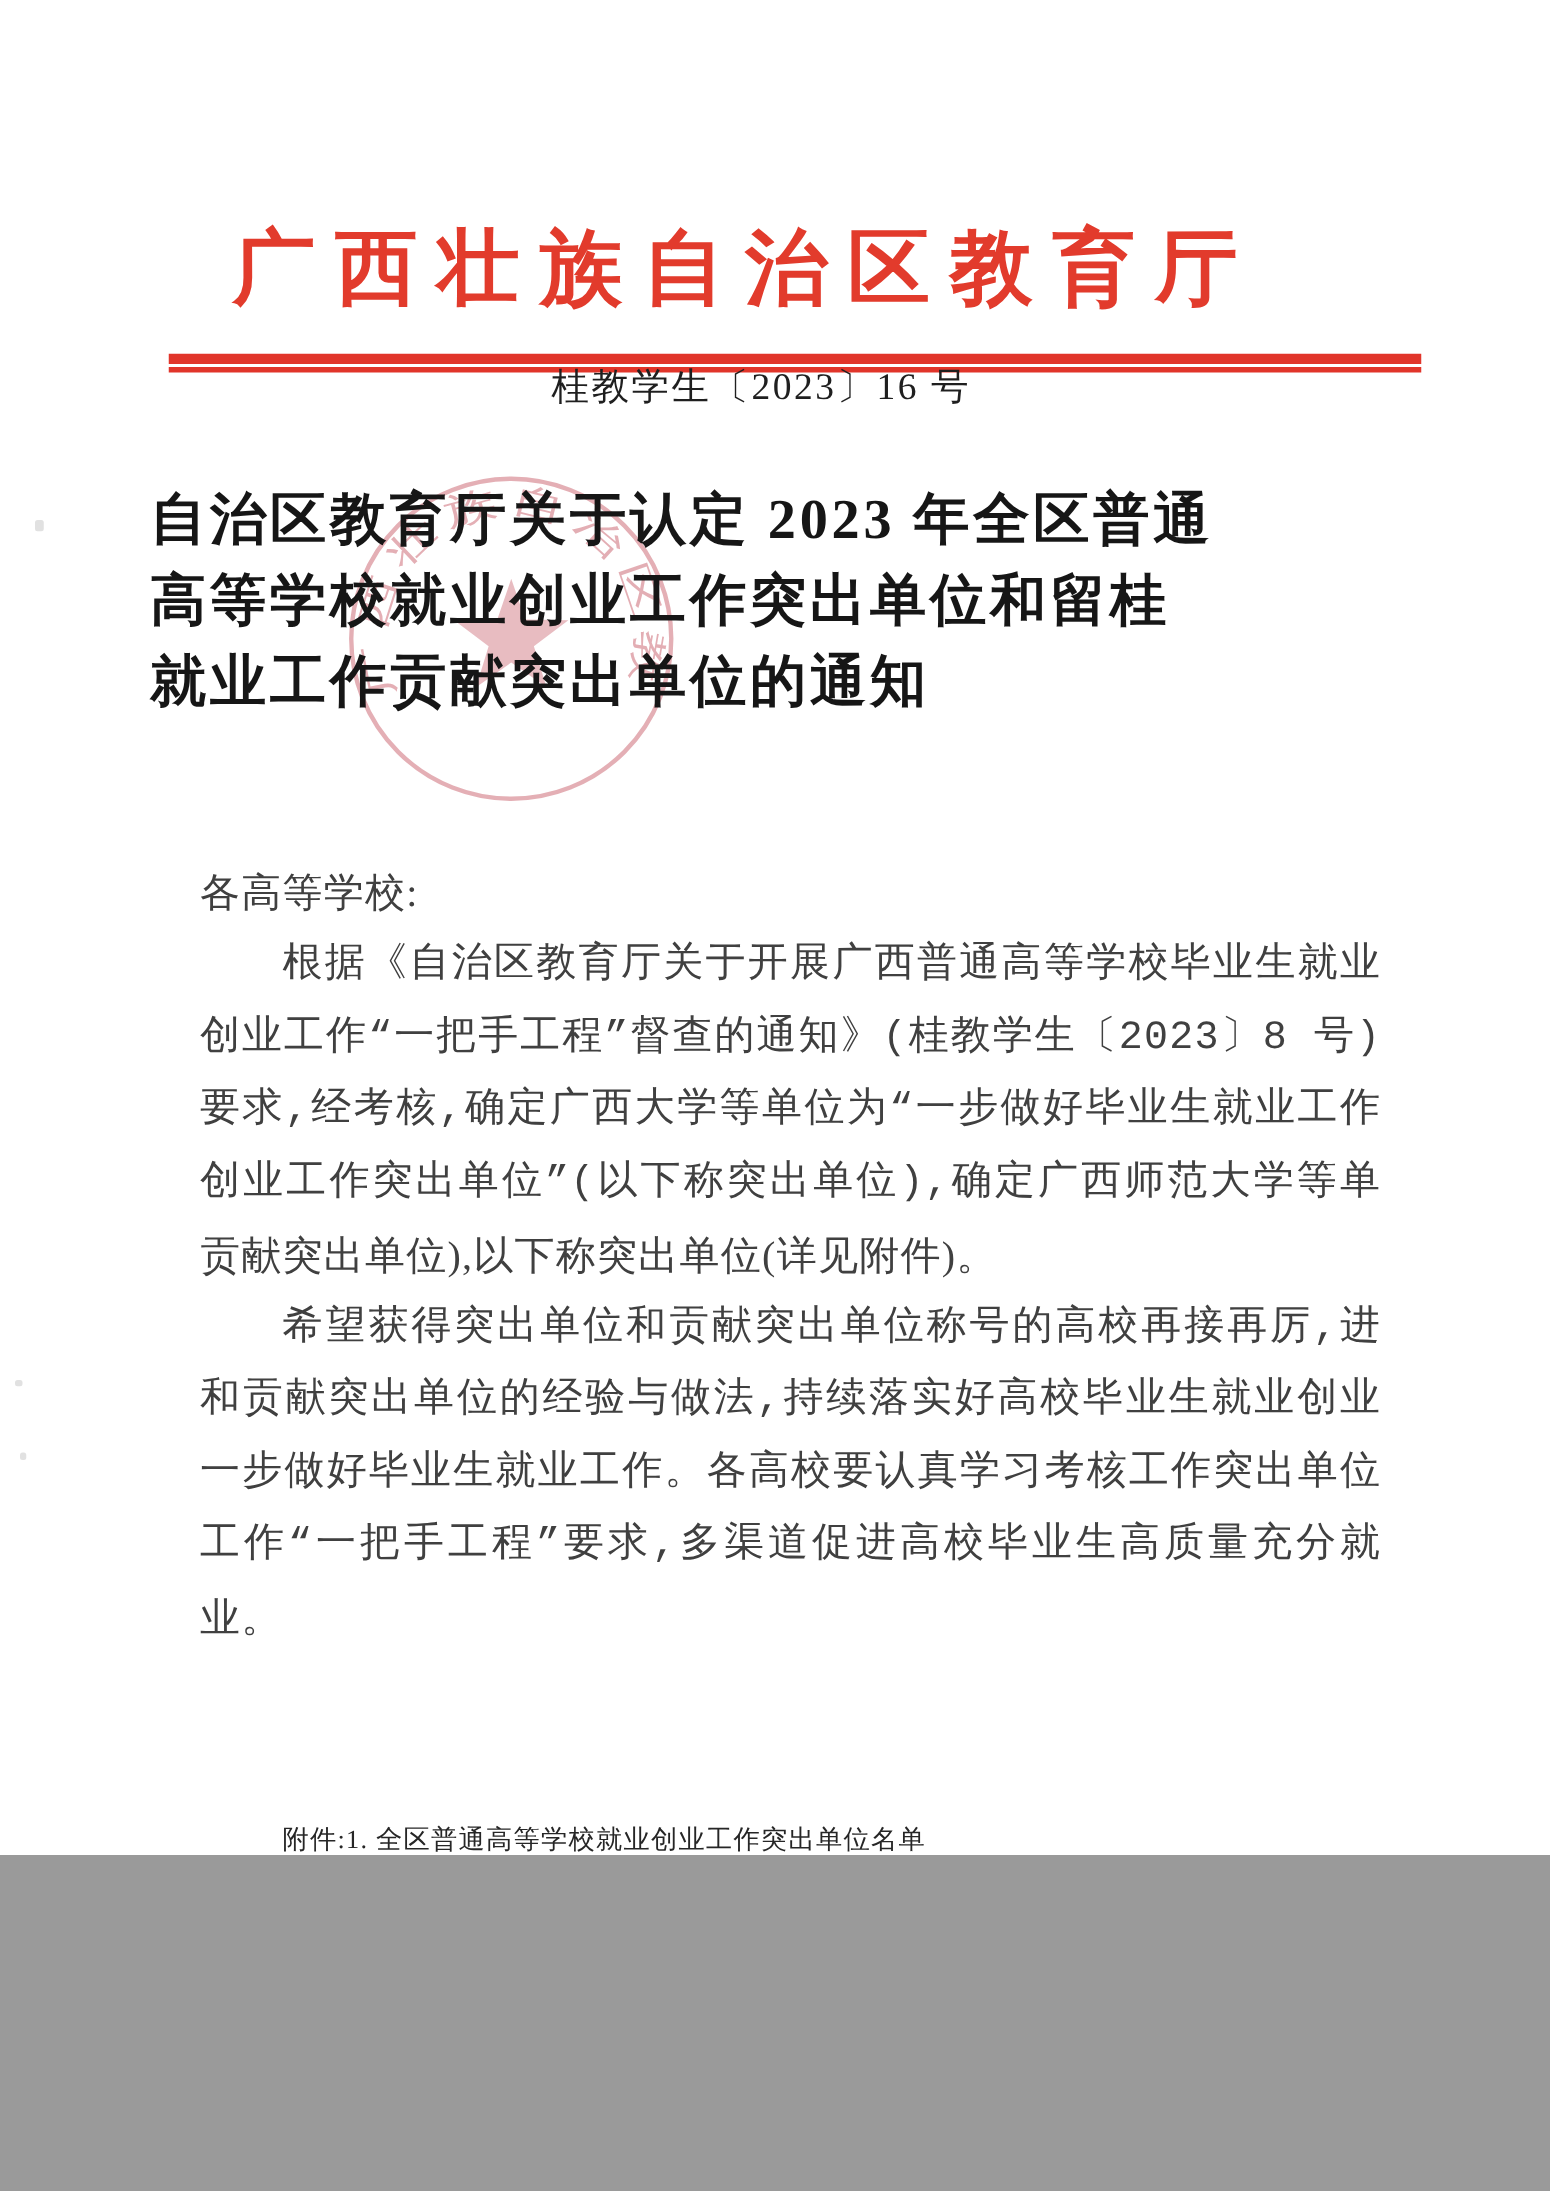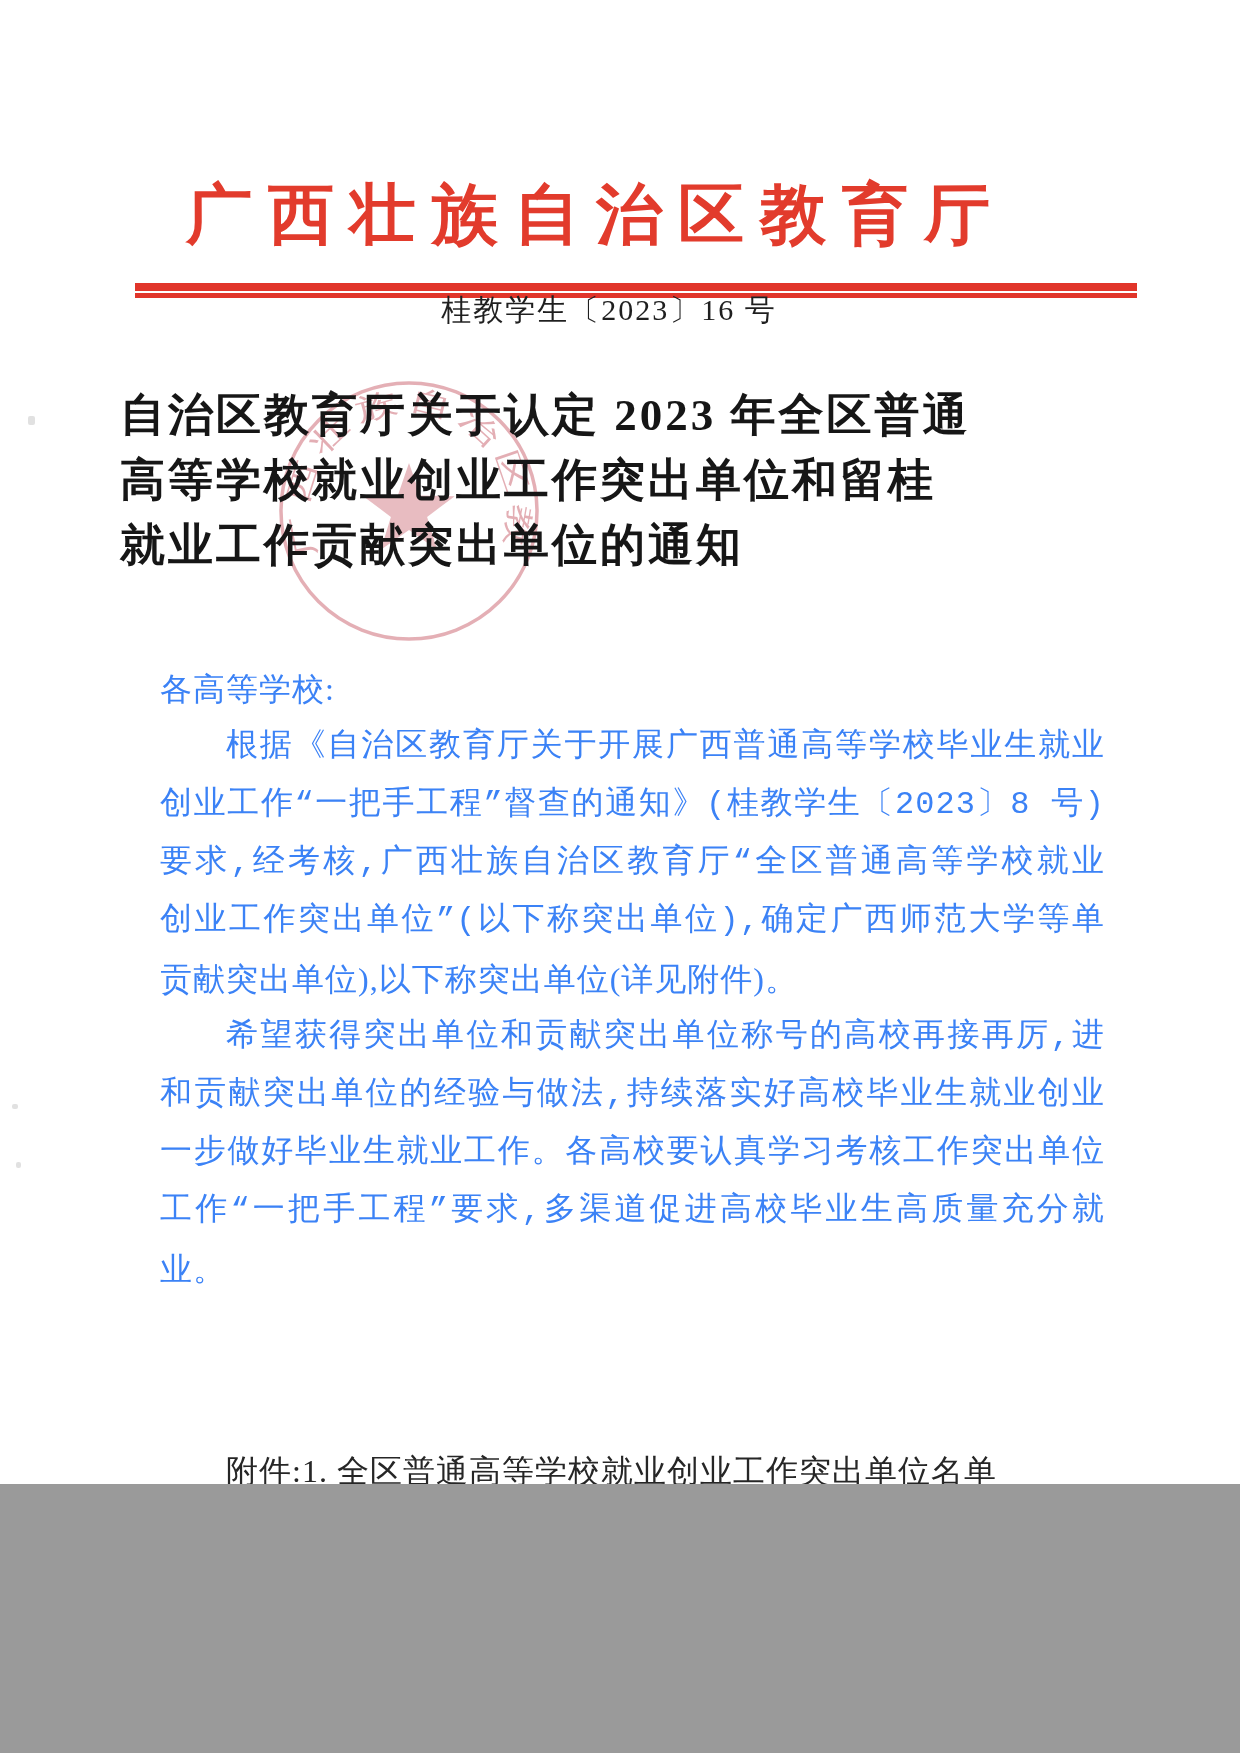--- a/index.html
+++ b/index.html
@@ -71,45 +71,45 @@
     line-height: 65px;
     font-weight: 900;
     letter-spacing: 3px;
     color: #161616;
   }
   .doc-title .t-line { white-space: nowrap; }
 
   .body-block {
     position: absolute;
     left: 160px;
-    top: 660px;
+    top: 685px;
     width: 945px;
     z-index: 2;
     font-size: 32px;
     line-height: 58px;
-    color: #3b82f6;
+    color: #404040;
     letter-spacing: 1px;
   }
   .body-block .line {
     text-align: left;
   }
   .body-block .line.fill {
     text-align: justify;
     text-align-last: justify;
     font-family: Liberation Mono, monospace;
   }
   .body-block .line.indent { text-indent: 66px; }
 
   .attachment-line {
     position: absolute;
     left: 160px;
     top: 1442px;
     width: 945px;
     z-index: 2;
-    font-size: 32px;
+    font-size: 21px;
     line-height: 58px;
     color: #262626;
     letter-spacing: 1px;
     text-indent: 66px;
     white-space: nowrap;
   }
 
   
   .rule-bottom {
     position: absolute;
@@ -154,21 +154,21 @@
   <div class="doc-title">
     <div class="t-line">自治区教育厅关于认定 2023 年全区普通</div>
     <div class="t-line">高等学校就业创业工作突出单位和留桂</div>
     <div class="t-line">就业工作贡献突出单位的通知</div>
   </div>
 
   <div class="body-block">
     <div class="line">各高等学校:</div>
     <div class="line indent fill">根据《自治区教育厅关于开展广西普通高等学校毕业生就业</div>
     <div class="line fill">创业工作“一把手工程”督查的通知》(桂教学生〔2023〕8 号)</div>
-    <div class="line fill">要求,经考核,广西壮族自治区教育厅“全区普通高等学校就业</div>
+    <div class="line fill">要求,经考核,确定广西大学等单位为“一步做好毕业生就业工作</div>
     <div class="line fill">创业工作突出单位”(以下称突出单位),确定广西师范大学等单</div>
     <div class="line">贡献突出单位),以下称突出单位(详见附件)。</div>
     <div class="line indent fill">希望获得突出单位和贡献突出单位称号的高校再接再厉,进</div>
     <div class="line fill">和贡献突出单位的经验与做法,持续落实好高校毕业生就业创业</div>
     <div class="line fill">一步做好毕业生就业工作。各高校要认真学习考核工作突出单位</div>
     <div class="line fill">工作“一把手工程”要求,多渠道促进高校毕业生高质量充分就</div>
     <div class="line">业。</div>
   </div>
 
   <div class="attachment-line">附件:1. 全区普通高等学校就业创业工作突出单位名单</div>

